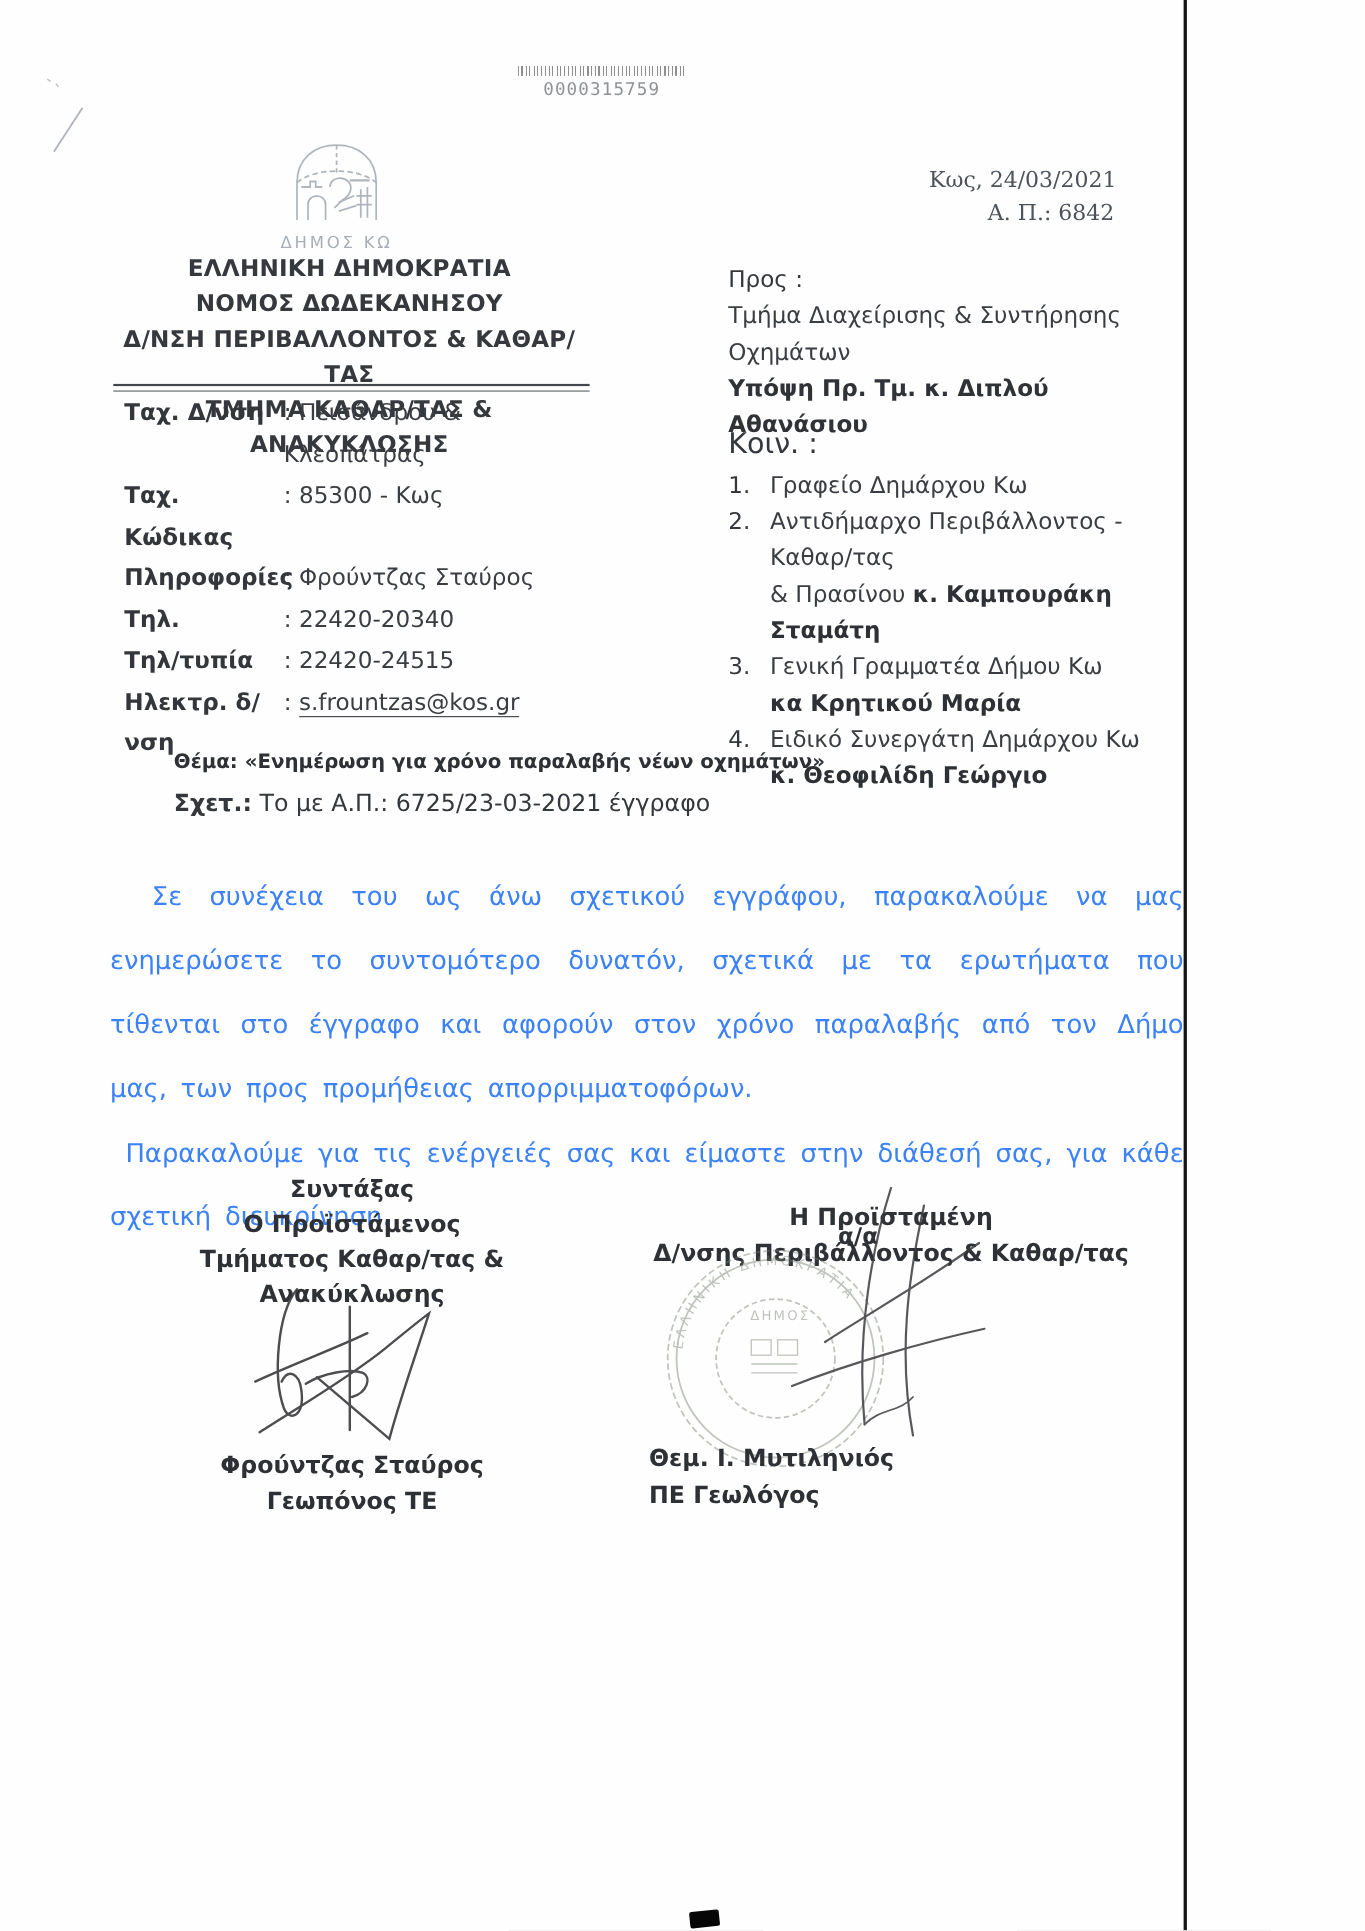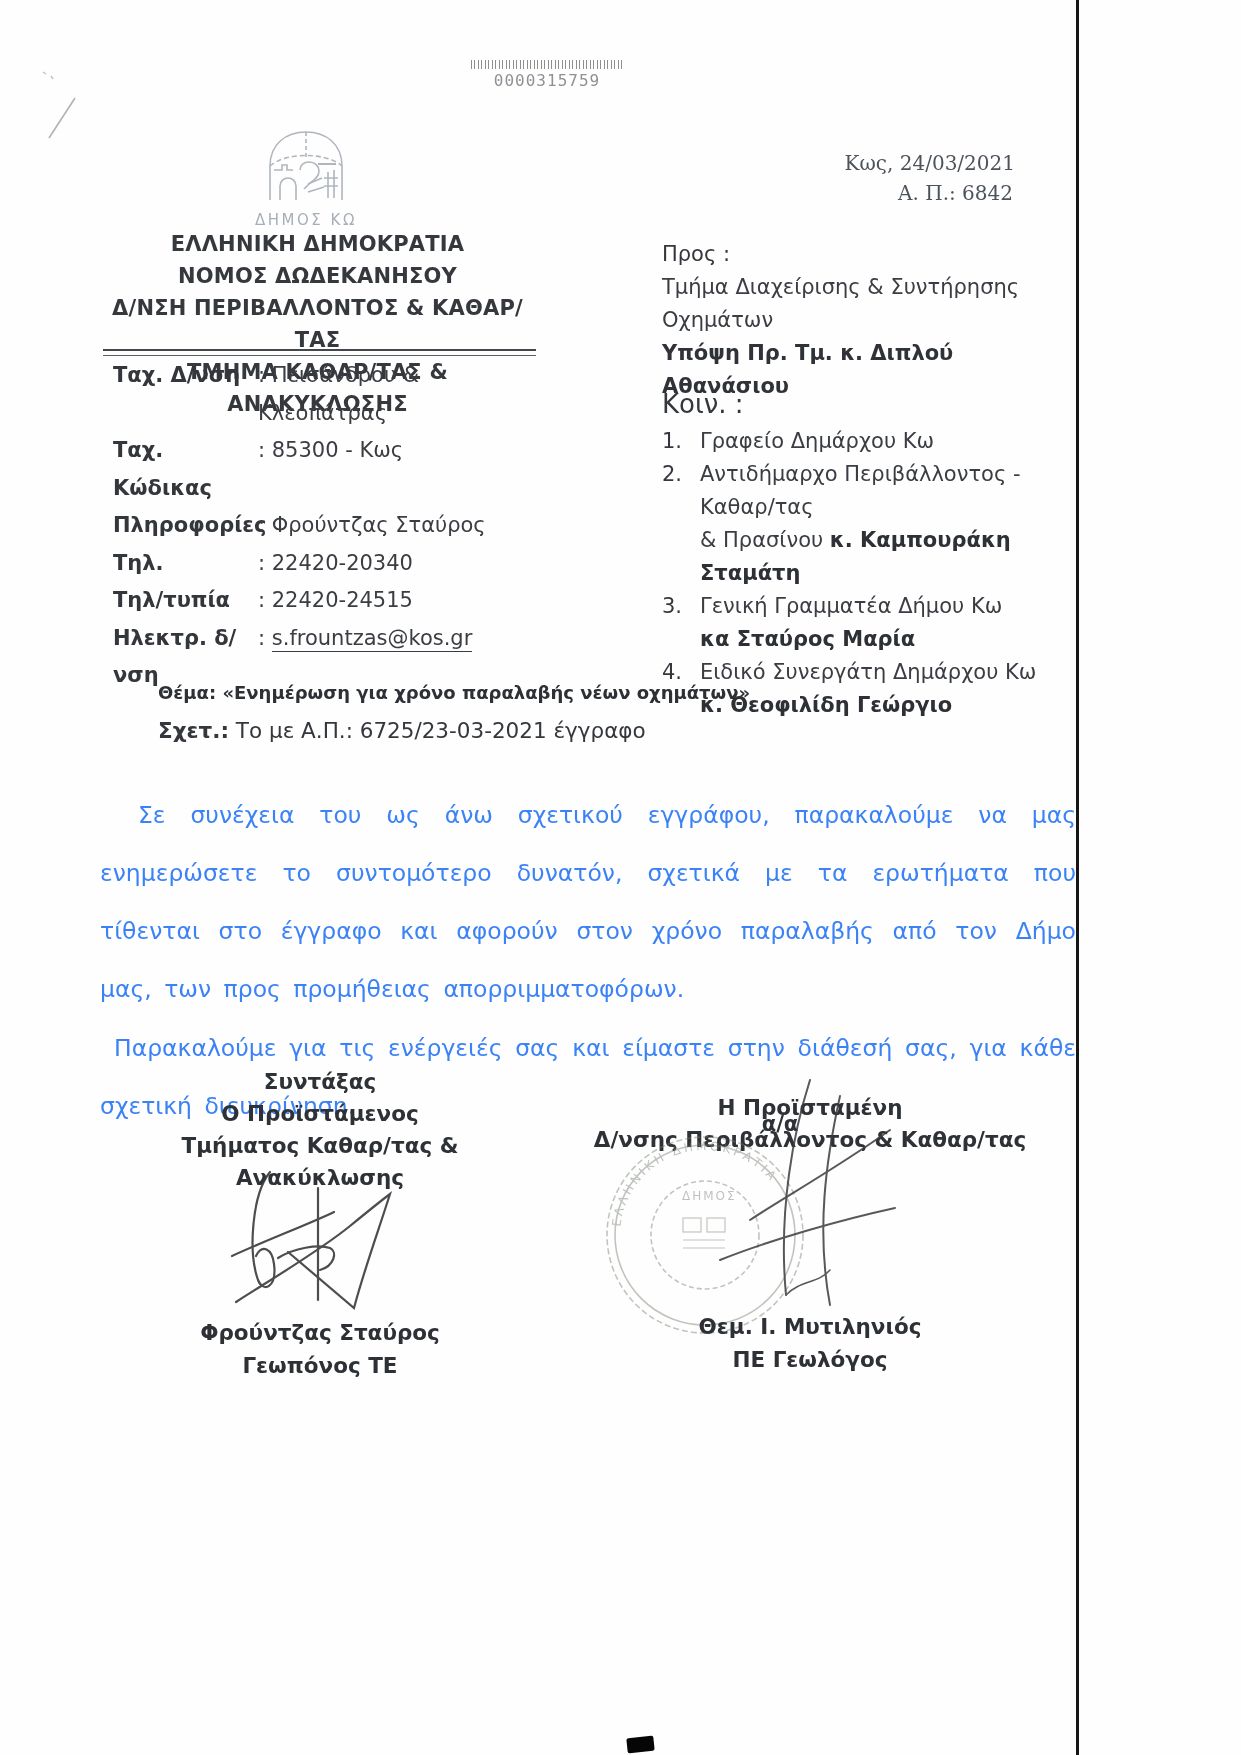--- a/index.html
+++ b/index.html
@@ -75,21 +75,21 @@
   .sig-line{font-size:21.5px; line-height:32px; font-weight:600; color:#2e3136;}
   .sig-left-svg{left:222px; top:1160px;}
   .sig-left-name{left:125px; top:1316px; width:390px; text-align:center;}
   .sig-name{font-size:21.5px; line-height:33px; font-weight:600; color:#2d3035;}
   .sig-title{font-size:21.5px; line-height:33px; font-weight:600; color:#2d3035;}
 
   .sig-right-head{left:590px; top:1092px; width:440px; text-align:center;}
   .sig-right-aa{left:590px; top:1112px; width:380px; text-align:center; font-size:21px; font-weight:600; color:#2e3136;}
   .stamp-svg{left:575px; top:1040px;}
   .sig-right-svg{left:690px; top:1070px;}
-  .sig-right-name{left:590px; top:1310px; width:440px; text-align:center;}
+  .sig-right-name{left:590px; top:1310px; width:440px; text-align:left;}
 
   .pen-mark-topleft{left:35px; top:60px;}
 </style>
 </head>
 <body>
 
 <div class="page">
 
   <div class="abs scan-line-right"></div>
   <div class="abs bottom-mark"></div>
@@ -180,21 +180,21 @@
       <span class="cc-num">2.</span>
       <div class="cc-text">
         <div>Αντιδήμαρχο Περιβάλλοντος - Καθαρ/τας</div>
         <div><span>&amp; Πρασίνου </span><span class="cc-bold">κ. Καμπουράκη Σταμάτη</span></div>
       </div>
     </div>
     <div class="cc-item">
       <span class="cc-num">3.</span>
       <div class="cc-text">
         <div>Γενική Γραμματέα Δήμου Κω</div>
-        <div class="cc-bold">κα Σταύρος Μαρία</div>
+        <div class="cc-bold">κα Κρητικού Μαρία</div>
       </div>
     </div>
     <div class="cc-item">
       <span class="cc-num">4.</span>
       <div class="cc-text">
         <div>Ειδικό Συνεργάτη Δημάρχου Κω</div>
         <div class="cc-bold">κ. Θεοφιλίδη Γεώργιο</div>
       </div>
     </div>
   </div>

